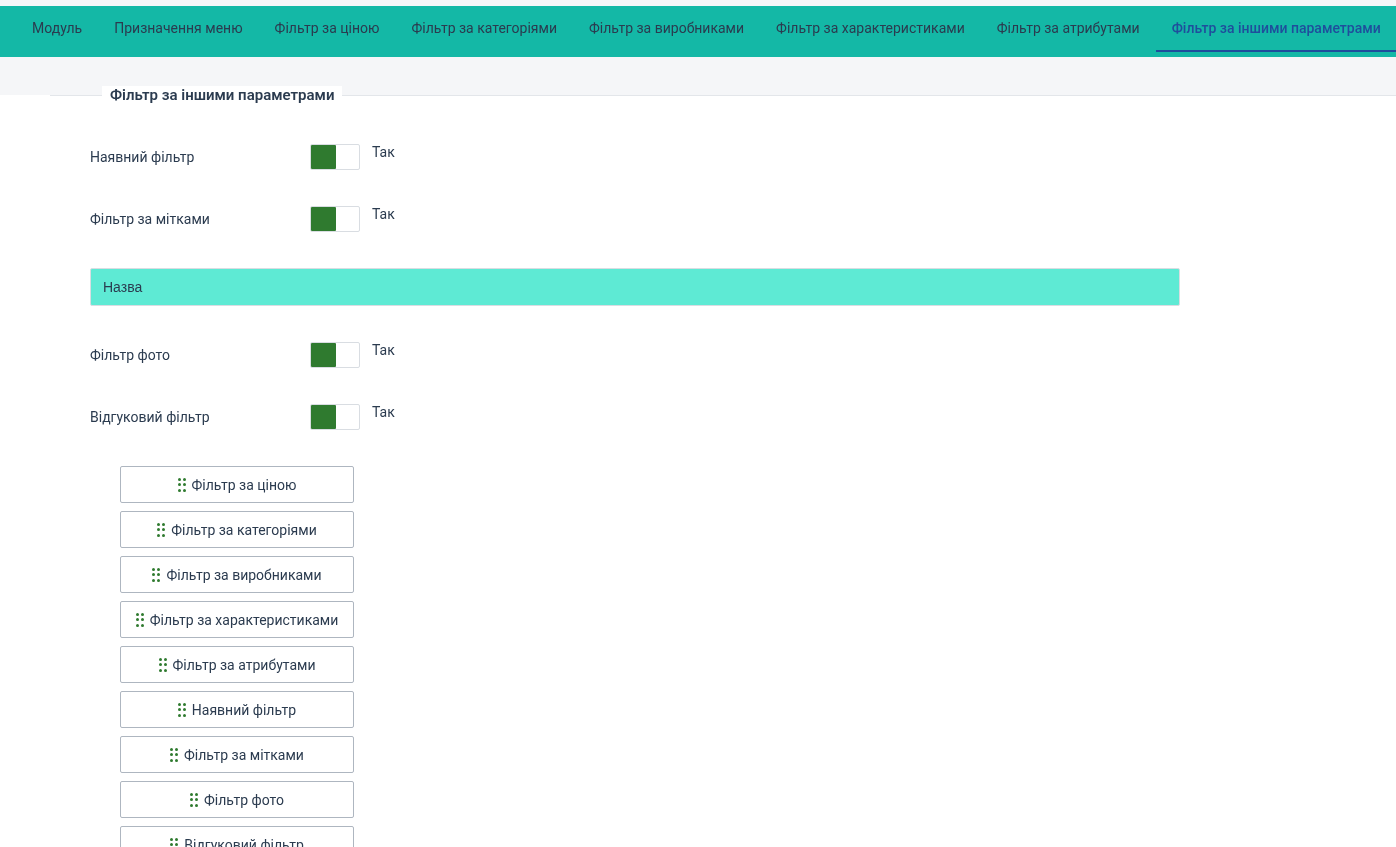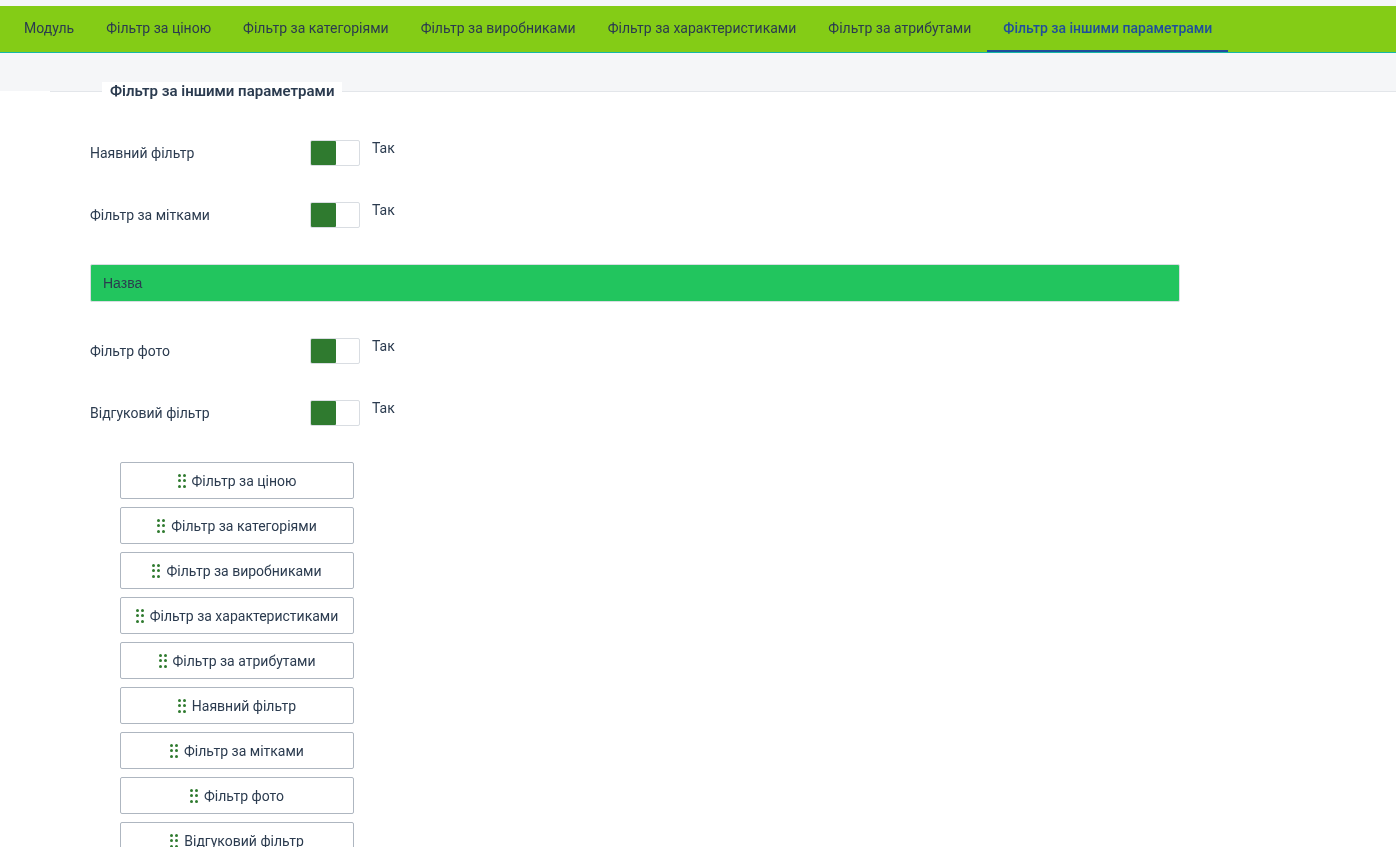--- a/index.html
+++ b/index.html
@@ -8,23 +8,23 @@
     background: #f5f6f8;
     color: #2b3b4f;
     font-size: 14px;
   }
   .page {
     width: 1396px;
     background: #f5f6f8;
   }
   .tabs {
     display: flex;
-    background: #84cc16;
-    border-bottom: 1px solid #14b8a6;
-    padding: 0 8px;
+    background: #14b8a6;
+    border-bottom: 5px solid #14b8a6;
+    padding: 0 16px;
     margin-top: 6px;
   }
   .tab {
     padding: 14px 16px;
     font-size: 14px;
     color: #2b3b4f;
     cursor: pointer;
     border-bottom: 2px solid transparent;
     white-space: nowrap;
   }
@@ -91,21 +91,21 @@
   .toggle-label {
     margin-left: 12px;
     color: #2b3b4f;
   }
   .select {
     width: 100%;
     max-width: 1090px;
     height: 38px;
     border: 1px solid #d9dde2;
     border-radius: 2px;
-    background: #22c55e;
+    background: #5eead4;
     padding: 0 12px;
     font-size: 14px;
     color: #2b3b4f;
     appearance: none;
     cursor: pointer;
   }
   .sort-list {
     display: flex;
     flex-direction: column;
     gap: 8px;
@@ -138,20 +138,21 @@
     width: 3px; height: 3px; background: #2f7a2f; border-radius: 50%;
   }
 </style>
 </head>
 <body>
 
 <div class="page">
 
   <div class="tabs" id="tabs">
       <div class="tab">Модуль</div>
+      <div class="tab">Призначення меню</div>
       <div class="tab">Фільтр за ціною</div>
       <div class="tab">Фільтр за категоріями</div>
       <div class="tab">Фільтр за виробниками</div>
       <div class="tab">Фільтр за характеристиками</div>
       <div class="tab">Фільтр за атрибутами</div>
       <div class="tab active">Фільтр за іншими параметрами</div>
     </div>
 
   <div class="panel">
     <div class="fieldset">

